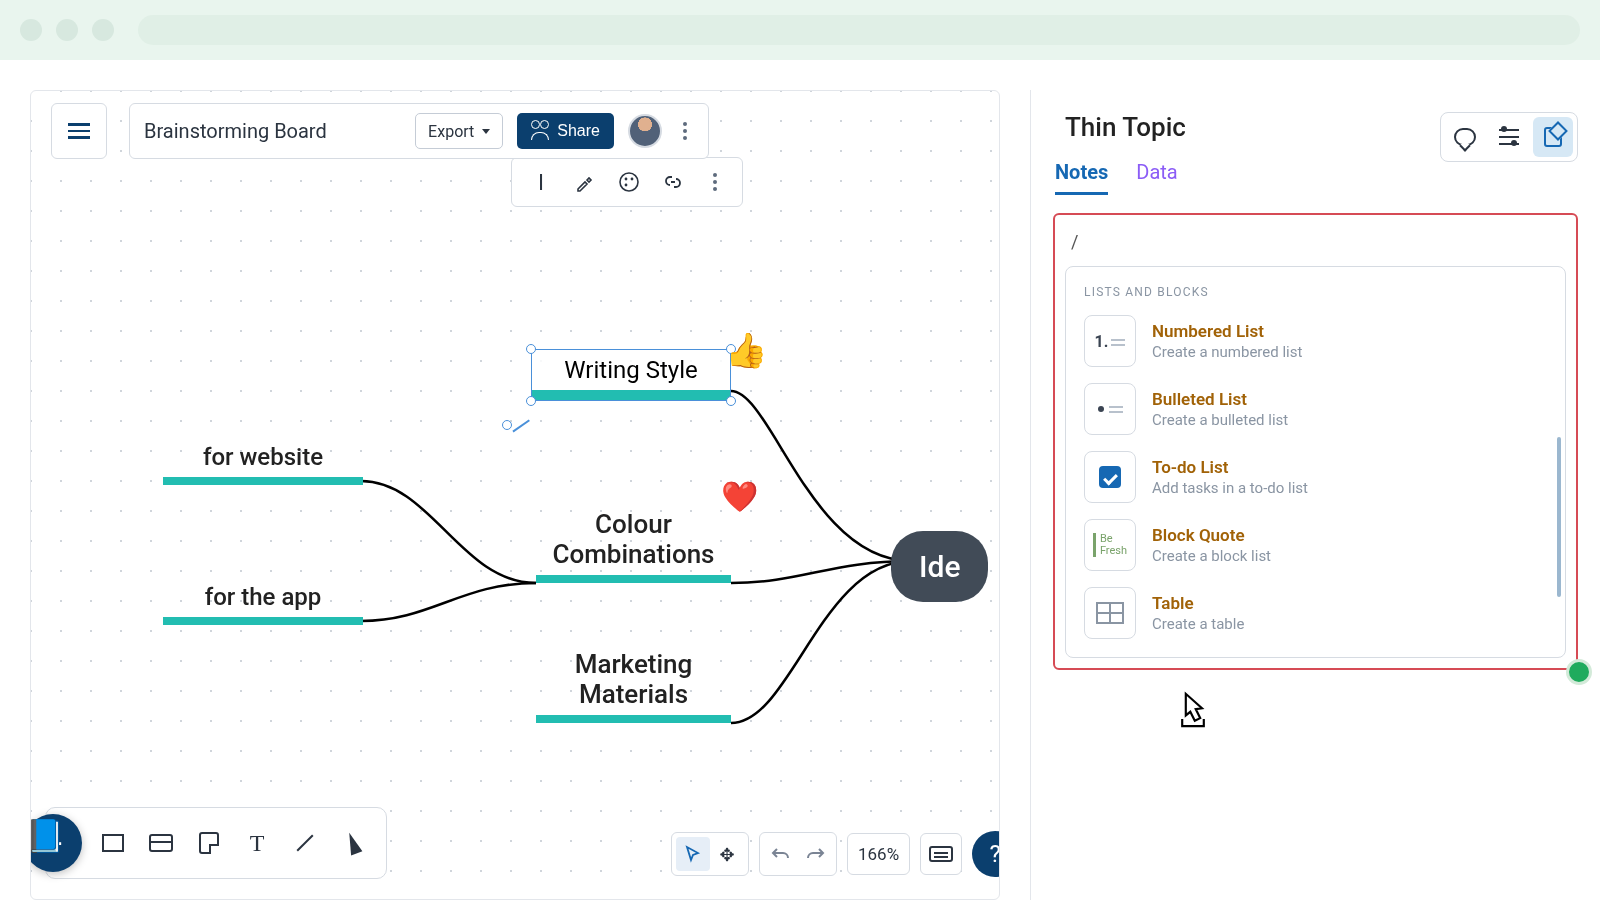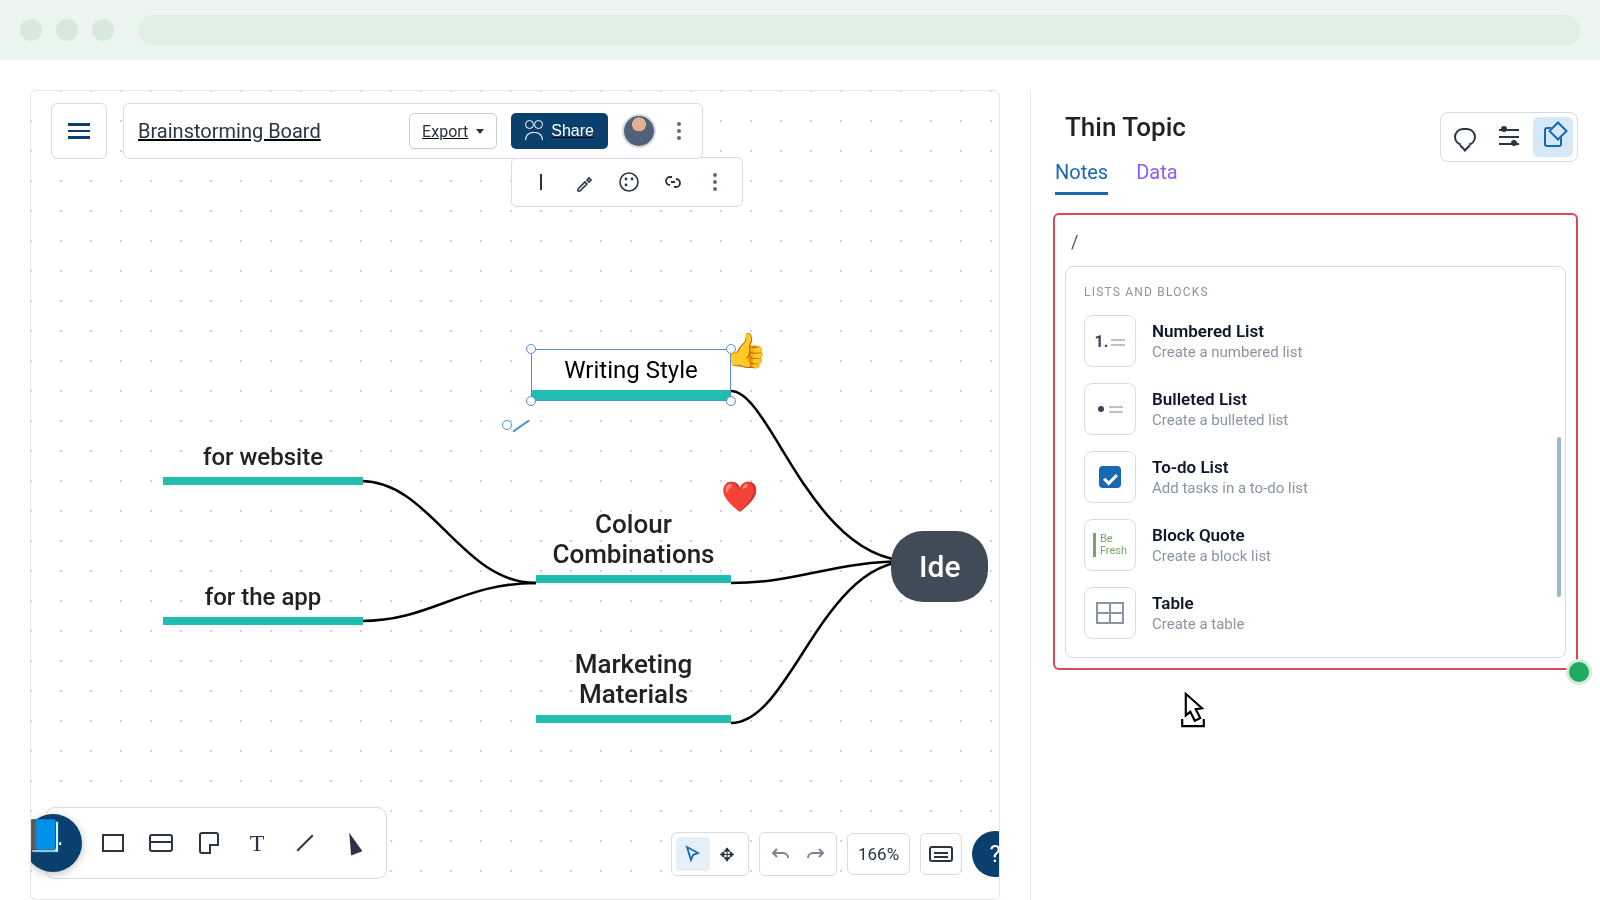--- a/index.html
+++ b/index.html
@@ -45,23 +45,22 @@
     border-radius: 6px;
     background-image: radial-gradient(#d0d5db 1.2px, transparent 1.2px);
     background-size: 30px 30px;
     background-position: 15px 15px;
     overflow: hidden;
   }
   
   .topbar {
     position: absolute;
     top: 12px; left: 20px;
-    display: flex; gap: 16px; 
+    display: flex; gap: 22px; 
     z-index: 50;
-    text-decoration: underline;
   }
   .burger-box {
     width: 56px; height: 56px;
     background: #fff; border:1px solid #d6dbe2; border-radius: 6px;
     display:flex; align-items:center; justify-content:center;
     cursor:pointer;
   }
   .burger-icon span { display:block; width:22px; height:2.5px; background:#0b3f6e; margin:4px 0;}
   .title-bar {
     height:56px; background:#fff; border:1px solid #d6dbe2; border-radius:6px;
@@ -172,35 +171,35 @@
     display:flex; align-items:center; padding:22px 24px 8px 24px;
   }
   .sp-title { font-size:26px; font-weight:500; color:#222; flex:1;margin-left:10px;}
   .sp-header-right{ position:absolute; right:22px; top:22px; display:flex; gap:4px; align-items:center;
     background:#fff;border:1px solid #d6dbe2;border-radius:8px;padding:4px;}
   .sp-hr-btn{ width:40px;height:40px;display:flex;align-items:center;justify-content:center;cursor:pointer;border-radius:6px;}
   .sp-hr-btn.active{ background:#d6e8f5;}
   .sp-vdots{ margin-right:18px;}
   .sp-tabs{ display:flex; gap:28px; padding:10px 24px 0 24px;}
   .sp-tab{ font-size:20px; color:#8b5cf6; padding-bottom:8px; cursor:pointer;}
-  .sp-tab.active{ color:#1668b3; border-bottom:3px solid #1668b3; font-weight:400;}
+  .sp-tab.active{ color:#1668b3; border-bottom:3px solid #1668b3; font-weight:700;}
 
   .editor-outline {
     margin:18px 22px; border:2px solid #d64b55; border-radius:6px;
     padding:10px 10px;
   }
   .slash-line { color:#555; font-size:18px; padding:6px 6px;}
   .dropdown {
     margin-top:8px; border:1px solid #d6dbe2; border-radius:8px;
     background:#fff; padding:10px 0 10px 0; position:relative;
   }
   .dd-section-label{ font-size:12px; letter-spacing:1.2px; color:#8a95a3; padding:8px 18px;}
   .dd-item { display:flex; align-items:center; gap:16px; padding:8px 18px; cursor:pointer;}
   .dd-icon{ width:52px;height:52px;border:1px solid #d6dbe2;border-radius:8px;display:flex;align-items:center;justify-content:center;flex-shrink:0;}
-  .dd-text .t{ font-size:17px; font-weight:600; color:#0f172a;}
+  .dd-text .t{ font-size:17px; font-weight:600; color:#a16207;}
   .dd-text .s{ font-size:15px; color:#8a95a3; margin-top:2px;}
   .dd-scroll{ position:absolute; right:4px; top:170px; width:4px; height:160px; background:#9bb7cf; border-radius:2px;}
 
   .cursor-pointer {
     position:absolute; z-index:300;
     width:36px; height:44px;
   }
 
   .presence-dot {
     position:absolute; right:8px; bottom:215px;

